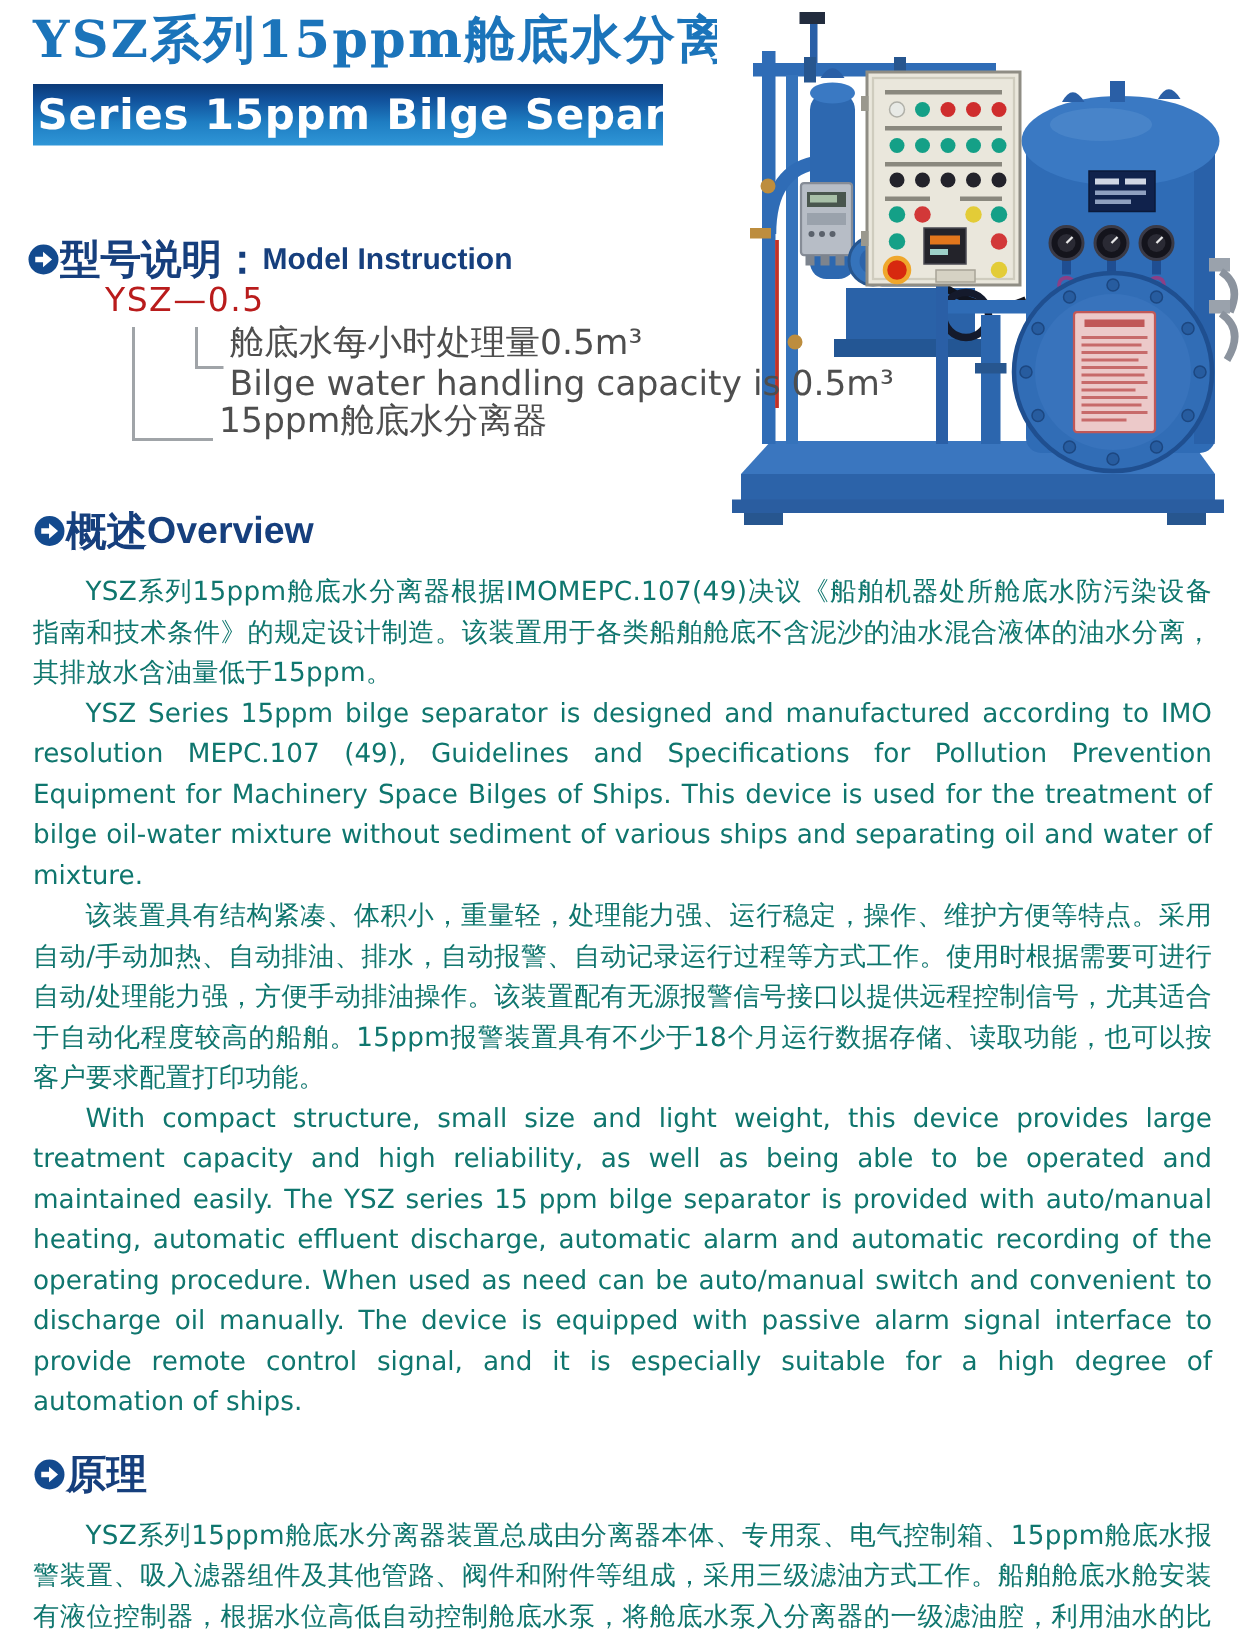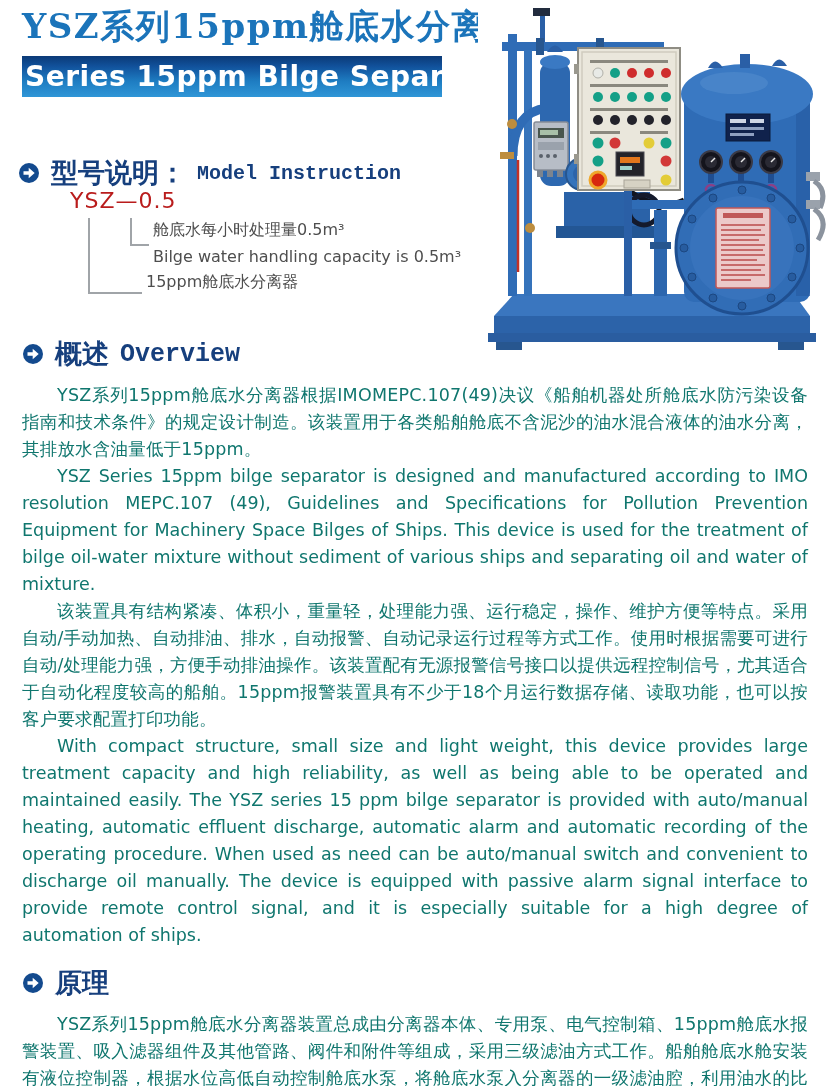--- a/index.html
+++ b/index.html
@@ -21,37 +21,37 @@
   .banner{
     position:absolute;left:22px;top:56px;width:420px;height:41px;
     background:linear-gradient(180deg,#0b3a77 0%,#11519b 25%,#1e7dc2 62%,#2f96d7 100%);
     display:flex;align-items:center;justify-content:center;
     color:#ffffff;font-weight:bold;font-size:28px;letter-spacing:0.5px;
     white-space:nowrap;
   }
   
   .sec-heading{
     position:relative;
-    display:flex;align-items:center;gap:11px;
+    display:flex;align-items:center;
     color:#163f7d;
   }
   .sec-heading .bullet{flex:0 0 auto;width:22px;height:22px;display:block;}
   .h-cn{font-weight:bold;font-size:27px;font-family:"DejaVu Serif","Liberation Serif",serif;}
-  .h-en{font-weight:bold;font-size:25px;font-family:Liberation Mono, monospace;}
+  .h-en{font-weight:bold;font-size:25px;font-family:Liberation Sans, sans-serif;}
   .h-en.small{font-size:20px;}
   .model-heading{position:absolute;left:18px;top:155px;}
   
   .model-code{
     position:absolute;left:70px;top:188px;
     font-size:22px;color:#b91c1c;letter-spacing:1px;
   }
   .branch-line{position:absolute;border-left:2px solid #a0a4a8;border-bottom:2px solid #a0a4a8;}
   .bl-capacity{left:130px;top:218px;width:17px;height:26px;}
   .bl-type{left:88px;top:218px;width:52px;height:74px;}
-  .branch-text{position:absolute;font-size:16px;line-height:27px;color:#4e4e4e;white-space:nowrap;}
+  .branch-text{position:absolute;font-size:23px;line-height:27px;color:#4e4e4e;white-space:nowrap;}
   .bt-capacity{left:153px;top:216px;}
   .bt-type{left:146px;top:268px;}
   
   .product-photo{
     position:absolute;left:478px;top:4px;width:348px;height:352px;margin:0;
     background:#ffffff;
   }
   
   .content{
     position:absolute;left:22px;top:336px;width:786px;

